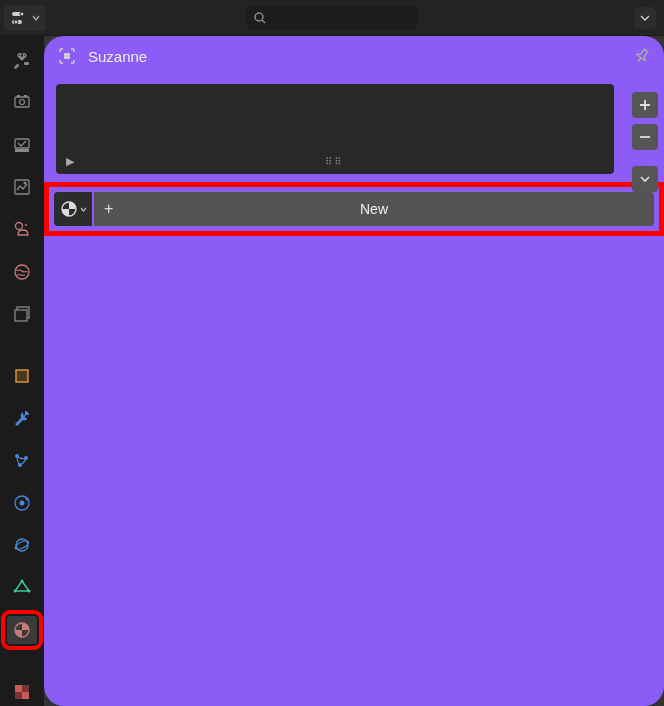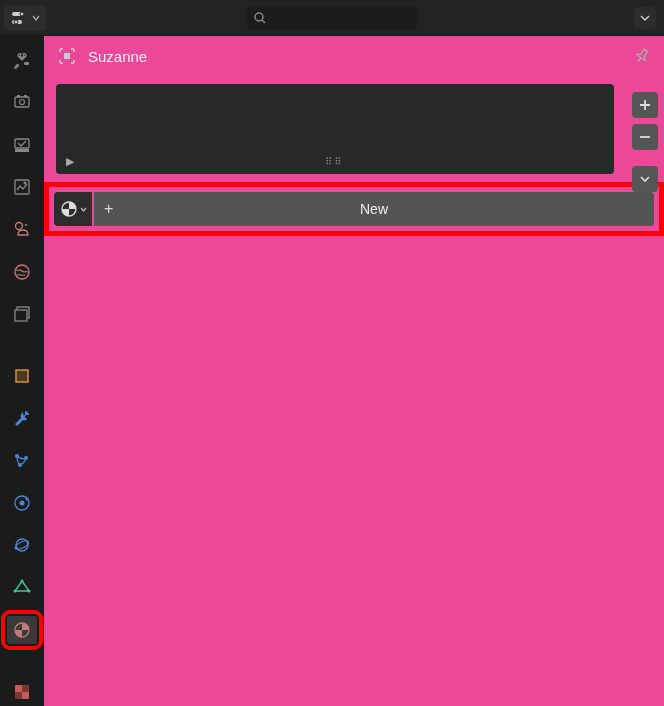--- a/index.html
+++ b/index.html
@@ -83,21 +83,22 @@
   .vtab.highlighted {
     outline: 4px solid #ff0000;
     outline-offset: 2px;
   }
   .content {
     position: absolute;
     left: 44px;
     top: 36px;
     right: 0;
     bottom: 0;
-    background: #ec4899;
+    background: #8b5cf6;
+    border-radius: 20px;
   }
   .obj-header {
     height: 40px;
     display: flex;
     align-items: center;
     padding: 0 12px;
     gap: 10px;
   }
   .pin-btn {
     margin-left: auto;

